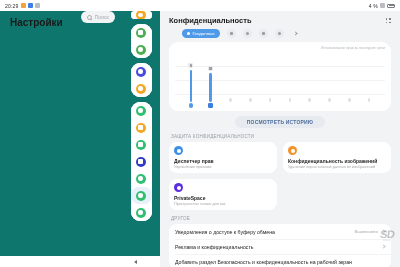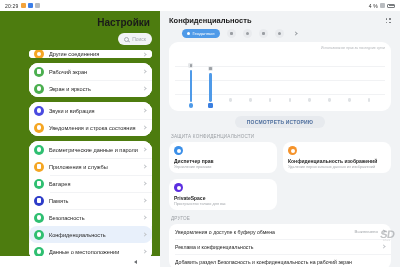--- a/index.html
+++ b/index.html
@@ -27,24 +27,23 @@
   .sb-ic.gray { background: #b9bcc0; }
   .sb-bat { width: 8px; height: 4px; border: .5px solid #7a7d80; border-radius: 1px; position: relative; }
   .sb-bat::after { content:""; position:absolute; left:.5px; top:.5px; bottom:.5px; width:5px; background:#7a7d80; }
 
   
   .body { flex: 1; display: flex; min-height: 0; }
 
   
   .left {
     width: 160px; flex: 0 0 160px;
-    background: #4d7c0f;
-    display: flex; flex-direction: column;
+    background: #0f766e;
+    display: flex; 
     min-height: 0;
-    align-items: flex-end;
   }
   .left-title {
     font-size: 10px; font-weight: bold; color: #1a1a1a;
     padding: 6px 10px 5px 10px;
   }
   .search {
     margin: 0 8px 5px 8px; height: 12px; border-radius: 7px;
     background: #f2f3f5; display: flex; align-items: center;
     padding: 0 6px; gap: 3px;
   }

